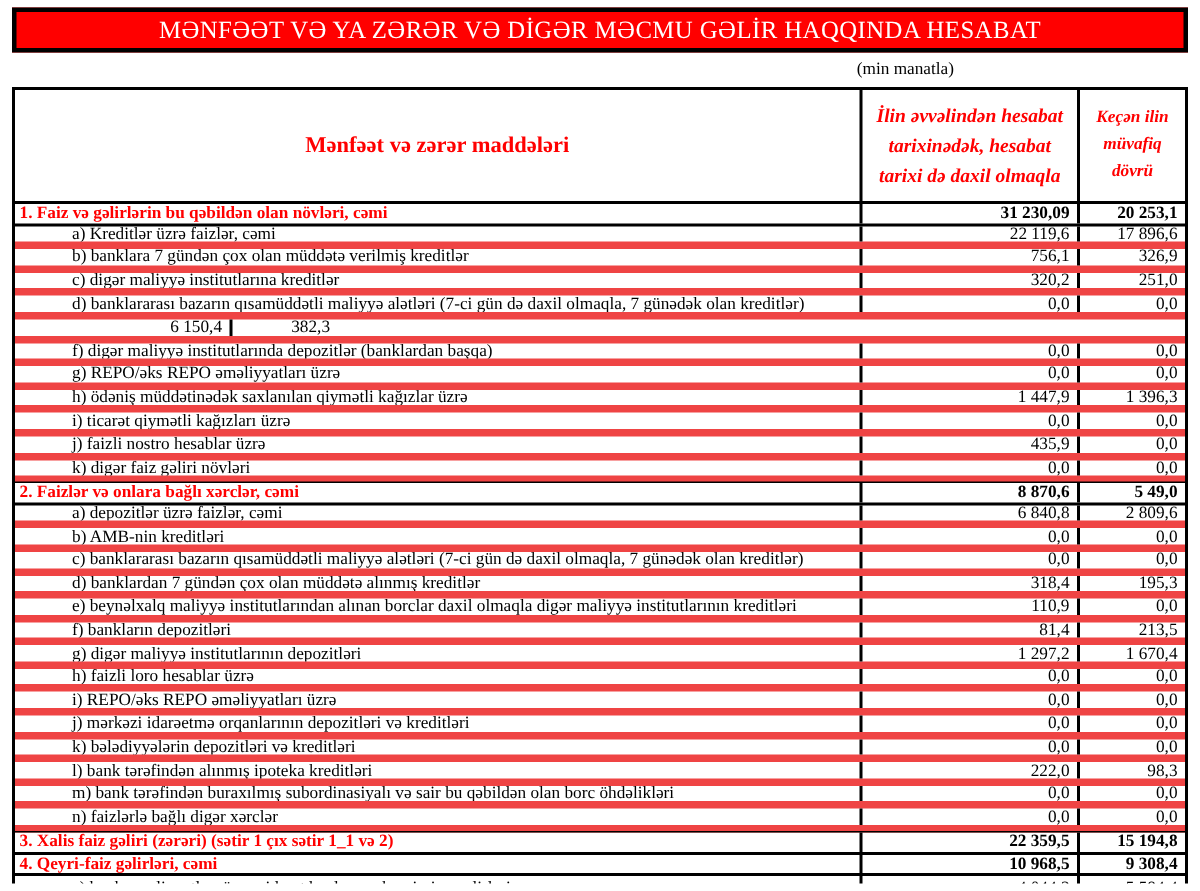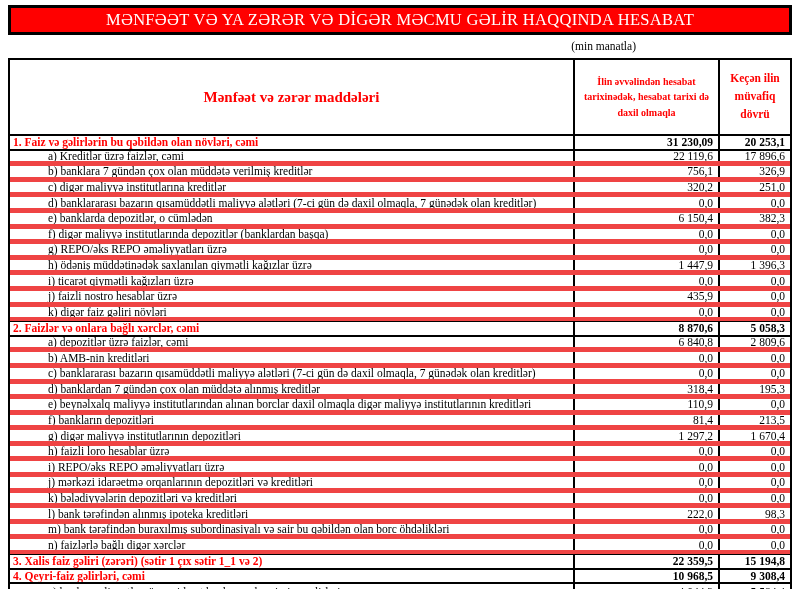--- a/index.html
+++ b/index.html
@@ -30,22 +30,22 @@
 
   
   .report-table {
     position:absolute; left:8px; top:58px; width:784px;
     border:2px solid #000; border-bottom:none;
     background:#fff;
   }
   .thead { display:flex; height:76px; border-bottom:2px solid #000; }
   .th { display:flex; align-items:center; justify-content:center; color:#ff0000; font-weight:bold; }
   .th-label { width:565px; border-right:2px solid #000; font-size:15px;text-align:center; }
-  .th-current { width:145px; border-right:2px solid #000; font-size:10px; text-align:center; line-height:1.55; padding:0 3px; }
-  .th-prior { width:70px; font-size:11.5px; text-align:center; line-height:1.55; padding:0 2px; }
+  .th-current { width:145px; border-right:2px solid #000; font-size:13px; text-align:center; line-height:1.55; padding:0 3px;font-style:italic; }
+  .th-prior { width:70px; font-size:11.5px; text-align:center; line-height:1.55; padding:0 2px;font-style:italic; }
 
   .row { display:flex; height:15.6px; border-bottom:5px solid #ef4444; font-size:11.5px; }
   .cell { display:flex; align-items:center; height:100%; overflow:hidden; }
   .c1 { width:565px; border-right:2px solid #000; padding-left:38px; white-space:nowrap; }
   .c2 { width:145px; border-right:2px solid #000; justify-content:flex-end; padding-right:5px; }
   .c3 { width:70px; justify-content:flex-end; padding-right:5px; }
 
   .row.section { border-top:1px solid #000; margin-top:-1px; border-bottom:2px solid #000; }
   .row.section .c1 { padding-left:3px; color:#ff0000; font-weight:bold; }
   .row.section .c2, .row.section .c3 { font-weight:bold; }
@@ -93,21 +93,20 @@
     <div class="cell c1">c) digər maliyyə institutlarına kreditlər</div>
     <div class="cell c2">320,2</div>
     <div class="cell c3">251,0</div>
   </div>
         <div class="row item">
     <div class="cell c1">d) banklararası bazarın qısamüddətli maliyyə alətləri (7-ci gün də daxil olmaqla, 7 günədək olan kreditlər)</div>
     <div class="cell c2">0,0</div>
     <div class="cell c3">0,0</div>
   </div>
         <div class="row item">
-    <div class="cell c1">e) banklarda depozitlər, o cümlədən</div>
     <div class="cell c2">6 150,4</div>
     <div class="cell c3">382,3</div>
   </div>
         <div class="row item">
     <div class="cell c1">f) digər maliyyə institutlarında depozitlər (banklardan başqa)</div>
     <div class="cell c2">0,0</div>
     <div class="cell c3">0,0</div>
   </div>
         <div class="row item">
     <div class="cell c1">g) REPO/əks REPO əməliyyatları üzrə</div>
@@ -130,21 +129,21 @@
     <div class="cell c3">0,0</div>
   </div>
         <div class="row item">
     <div class="cell c1">k) digər faiz gəliri növləri</div>
     <div class="cell c2">0,0</div>
     <div class="cell c3">0,0</div>
   </div>
         <div class="row section">
     <div class="cell c1">2. Faizlər və onlara bağlı xərclər, cəmi</div>
     <div class="cell c2">8 870,6</div>
-    <div class="cell c3">5 058,3</div>
+    <div class="cell c3">5 49,0</div>
   </div>
         <div class="row item">
     <div class="cell c1">a) depozitlər üzrə faizlər, cəmi</div>
     <div class="cell c2">6 840,8</div>
     <div class="cell c3">2 809,6</div>
   </div>
         <div class="row item">
     <div class="cell c1">b) AMB-nin kreditləri</div>
     <div class="cell c2">0,0</div>
     <div class="cell c3">0,0</div>

